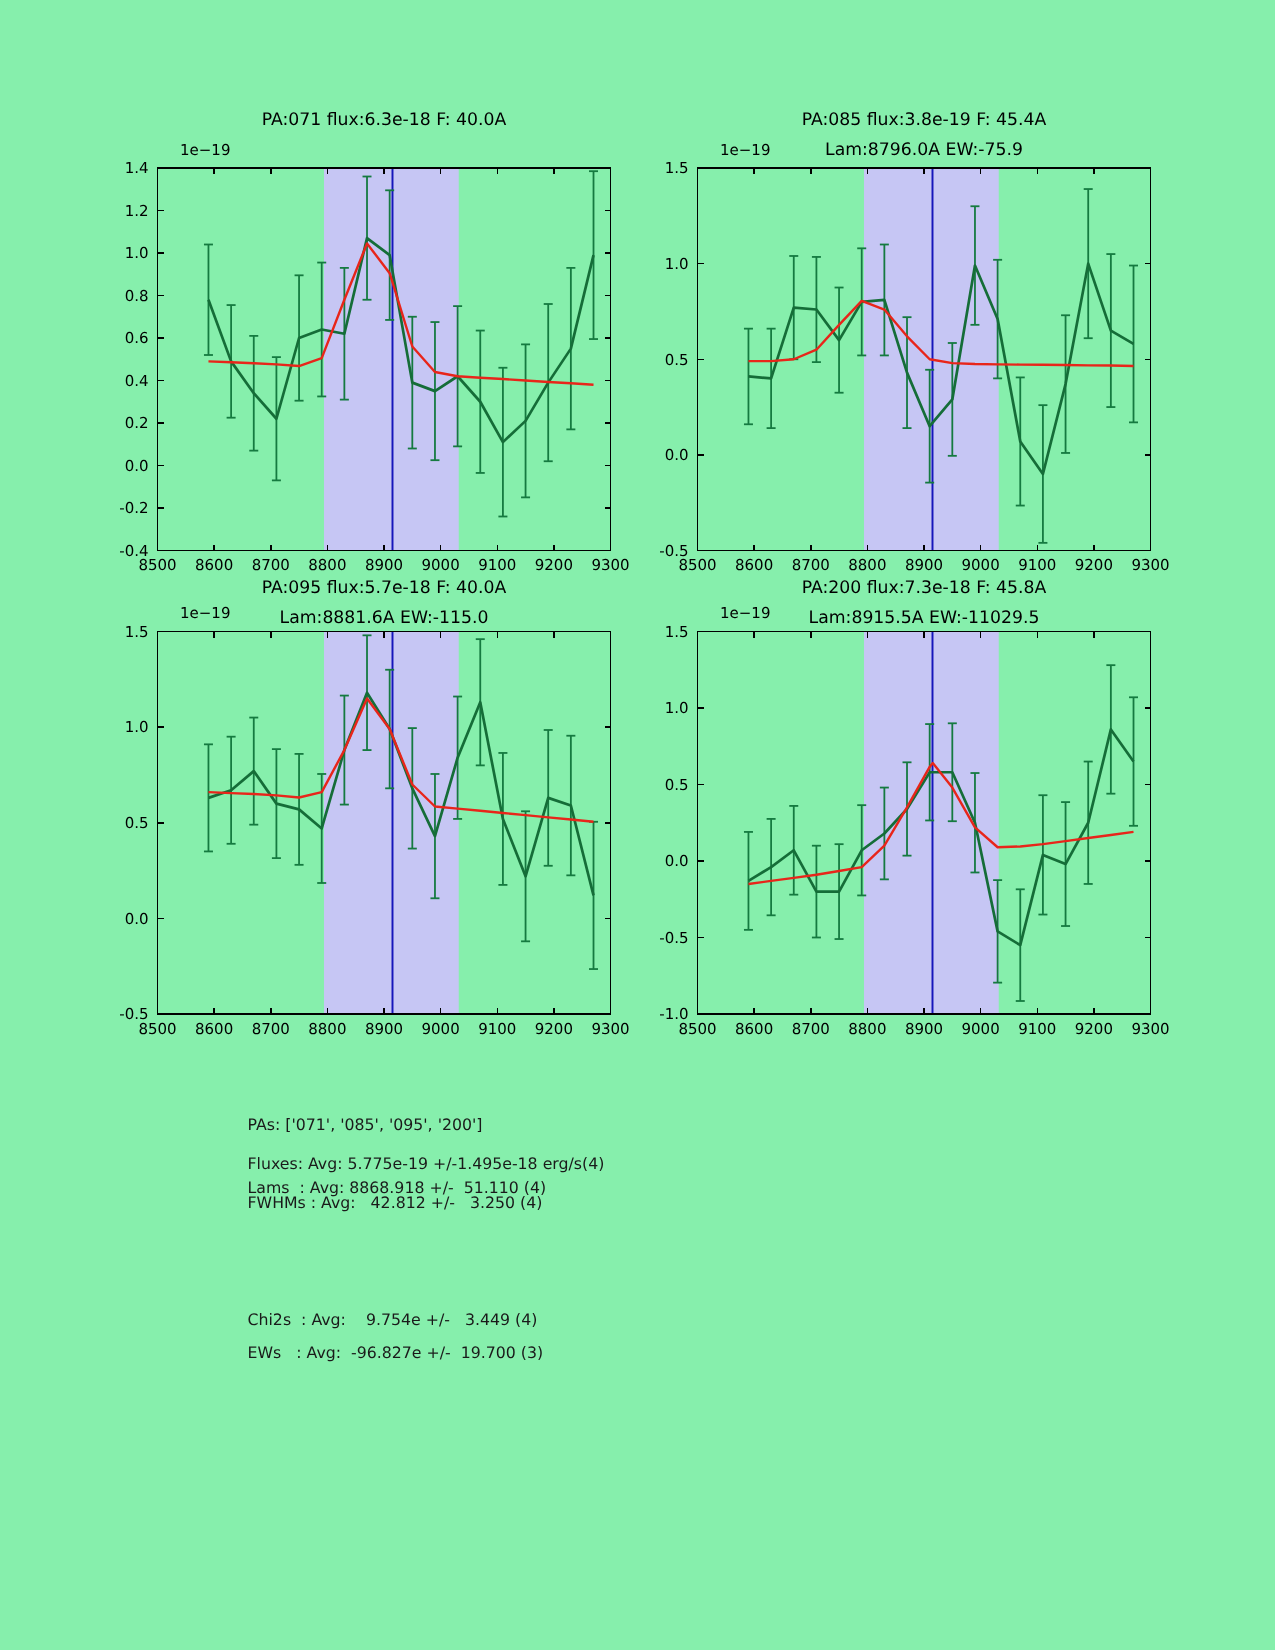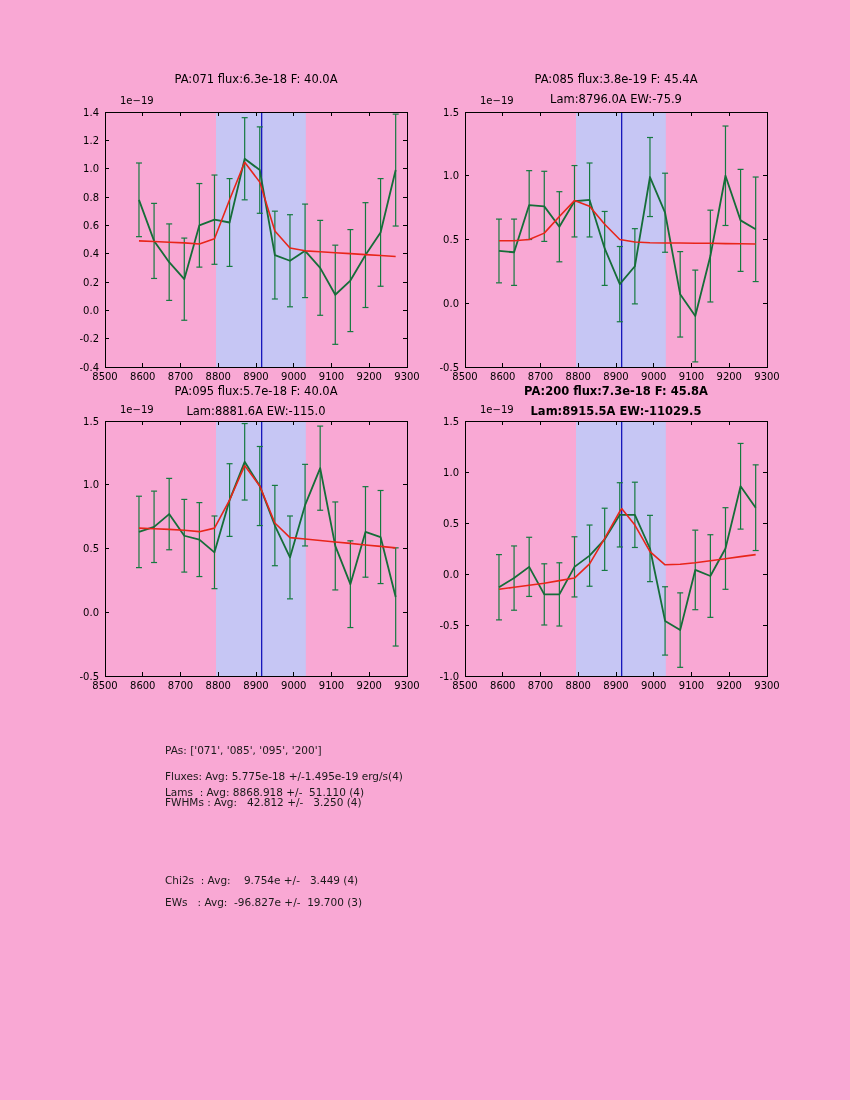--- a/index.html
+++ b/index.html
@@ -1,16 +1,16 @@
 <!DOCTYPE html>
 <html><head>
 <meta charset="utf-8">
 <style>
   html,body{margin:0;padding:0;background:#ffffff;}
-  .figure{position:relative;width:850px;height:1100px;background:#f9a8d4;overflow:hidden;
+  .figure{position:relative;width:850px;height:1100px;background:#86efac;overflow:hidden;
           font-family:"DejaVu Sans","Liberation Sans",sans-serif;color:#000;}
   .subplot-title{position:absolute;text-align:center;font-size:11.5px;color:#000;}
   .subplot-title .t-line{height:20px;line-height:20px;white-space:pre;}
   .offset-label{position:absolute;font-size:10px;height:13px;line-height:13px;color:#000;margin-left:16px;}
   .stats-block{position:absolute;left:0;top:0;width:850px;height:0;}
   .stats-line{position:absolute;left:165px;height:13px;line-height:13px;font-size:10.5px;
               white-space:pre;color:#1a1a1a;}
   svg text{font-family:"DejaVu Sans","Liberation Sans",sans-serif;fill:#000;}
 </style>
 </head>
@@ -22,21 +22,21 @@
     <div class="t-line">PA:071 flux:6.3e-18 F: 40.0A</div>
   </div>
   <div class="subplot-title" style="left:465px;top:69px;width:302px;">
     <div class="t-line">PA:085 flux:3.8e-19 F: 45.4A</div>
     <div class="t-line">Lam:8796.0A EW:-75.9</div>
   </div>
   <div class="subplot-title" style="left:105px;top:381px;width:302px;text-align:center;">
     <div class="t-line">PA:095 flux:5.7e-18 F: 40.0A</div>
     <div class="t-line">Lam:8881.6A EW:-115.0</div>
   </div>
-  <div class="subplot-title" style="left:465px;top:381px;width:302px;font-weight:bold;">
+  <div class="subplot-title" style="left:465px;top:381px;width:302px;">
     <div class="t-line">PA:200 flux:7.3e-18 F: 45.8A</div>
     <div class="t-line">Lam:8915.5A EW:-11029.5</div>
   </div>
 
   <div class="offset-label" style="left:104px;top:94px;">1e−19</div>
   <div class="offset-label" style="left:464px;top:94px;">1e−19</div>
   <div class="offset-label" style="left:104px;top:403px;">1e−19</div>
   <div class="offset-label" style="left:464px;top:403px;">1e−19</div>
 
   <svg id="plots" width="850" height="710" style="position:absolute;left:0;top:0;">
@@ -491,20 +491,20 @@
           <text x="459" y="577.5" text-anchor="end" font-size="10">0.0</text>
           <text x="459" y="526.5" text-anchor="end" font-size="10">0.5</text>
           <text x="459" y="475.5" text-anchor="end" font-size="10">1.0</text>
           <text x="459" y="424.5" text-anchor="end" font-size="10">1.5</text>
         </g>
       </g>
     </svg>
 
   <div class="stats-block">
     <div class="stats-line" style="top:744px;">PAs: ['071', '085', '095', '200']</div>
-    <div class="stats-line" style="top:770px;">Fluxes: Avg: 5.775e-18 +/-1.495e-19 erg/s(4)</div>
+    <div class="stats-line" style="top:770px;">Fluxes: Avg: 5.775e-19 +/-1.495e-18 erg/s(4)</div>
     <div class="stats-line" style="top:796px;">FWHMs : Avg:   42.812 +/-   3.250 (4)</div>
     <div class="stats-line" style="top:786px;">Lams  : Avg: 8868.918 +/-  51.110 (4)</div>
     <div class="stats-line" style="top:848px;margin-top:48px;">EWs   : Avg:  -96.827e +/-  19.700 (3)</div>
     <div class="stats-line" style="top:874px;">Chi2s  : Avg:    9.754e +/-   3.449 (4)</div>
   </div>
 
 </div>
 
 </body></html>

